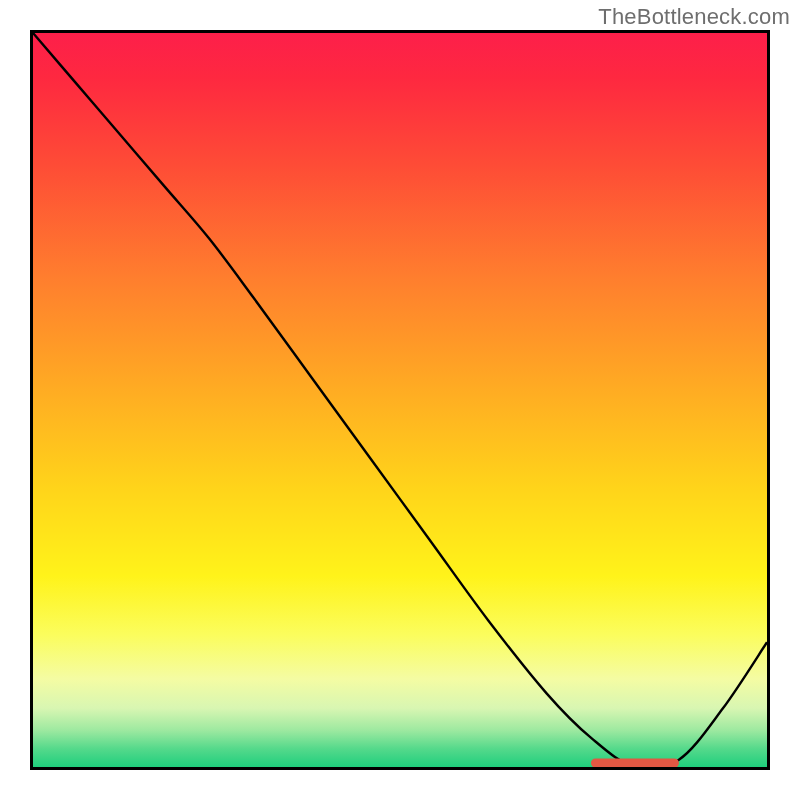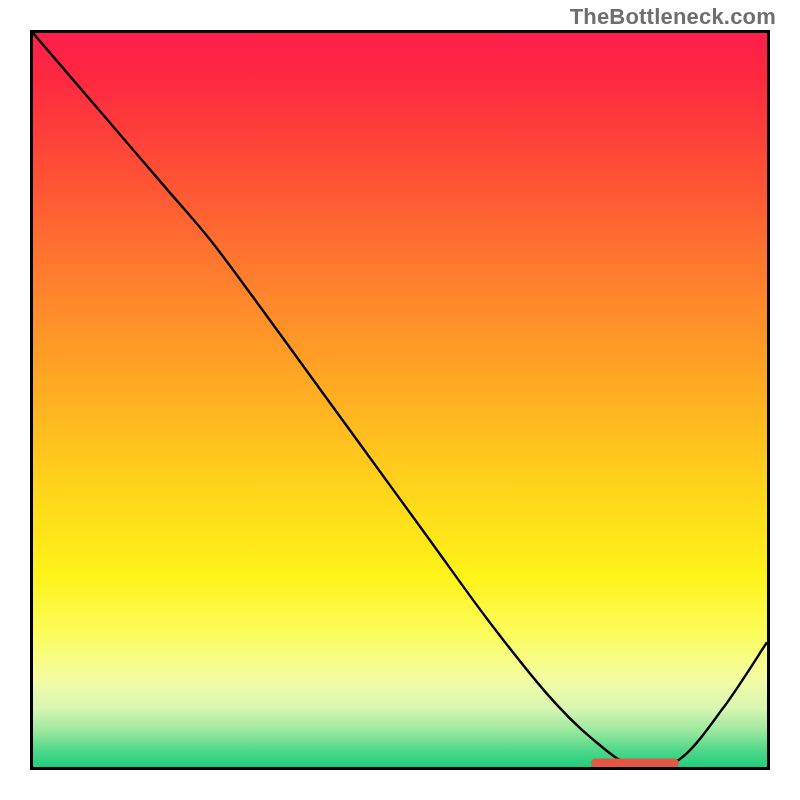--- a/index.html
+++ b/index.html
@@ -12,23 +12,23 @@
     overflow: hidden;
   }
   .wrap {
     position: relative;
     width: 800px;
     height: 800px;
   }
   .watermark {
     position: absolute;
     top: 4px;
-    right: 24px;
+    right: 10px;
     font-size: 22px;
-    font-weight: 700;
+    font-weight: 400;
     color: #6e6e6e;
     letter-spacing: 0.2px;
     z-index: 5;
   }
   .chart-box {
     position: absolute;
     left: 30px;
     top: 30px;
     width: 740px;
     height: 740px;

